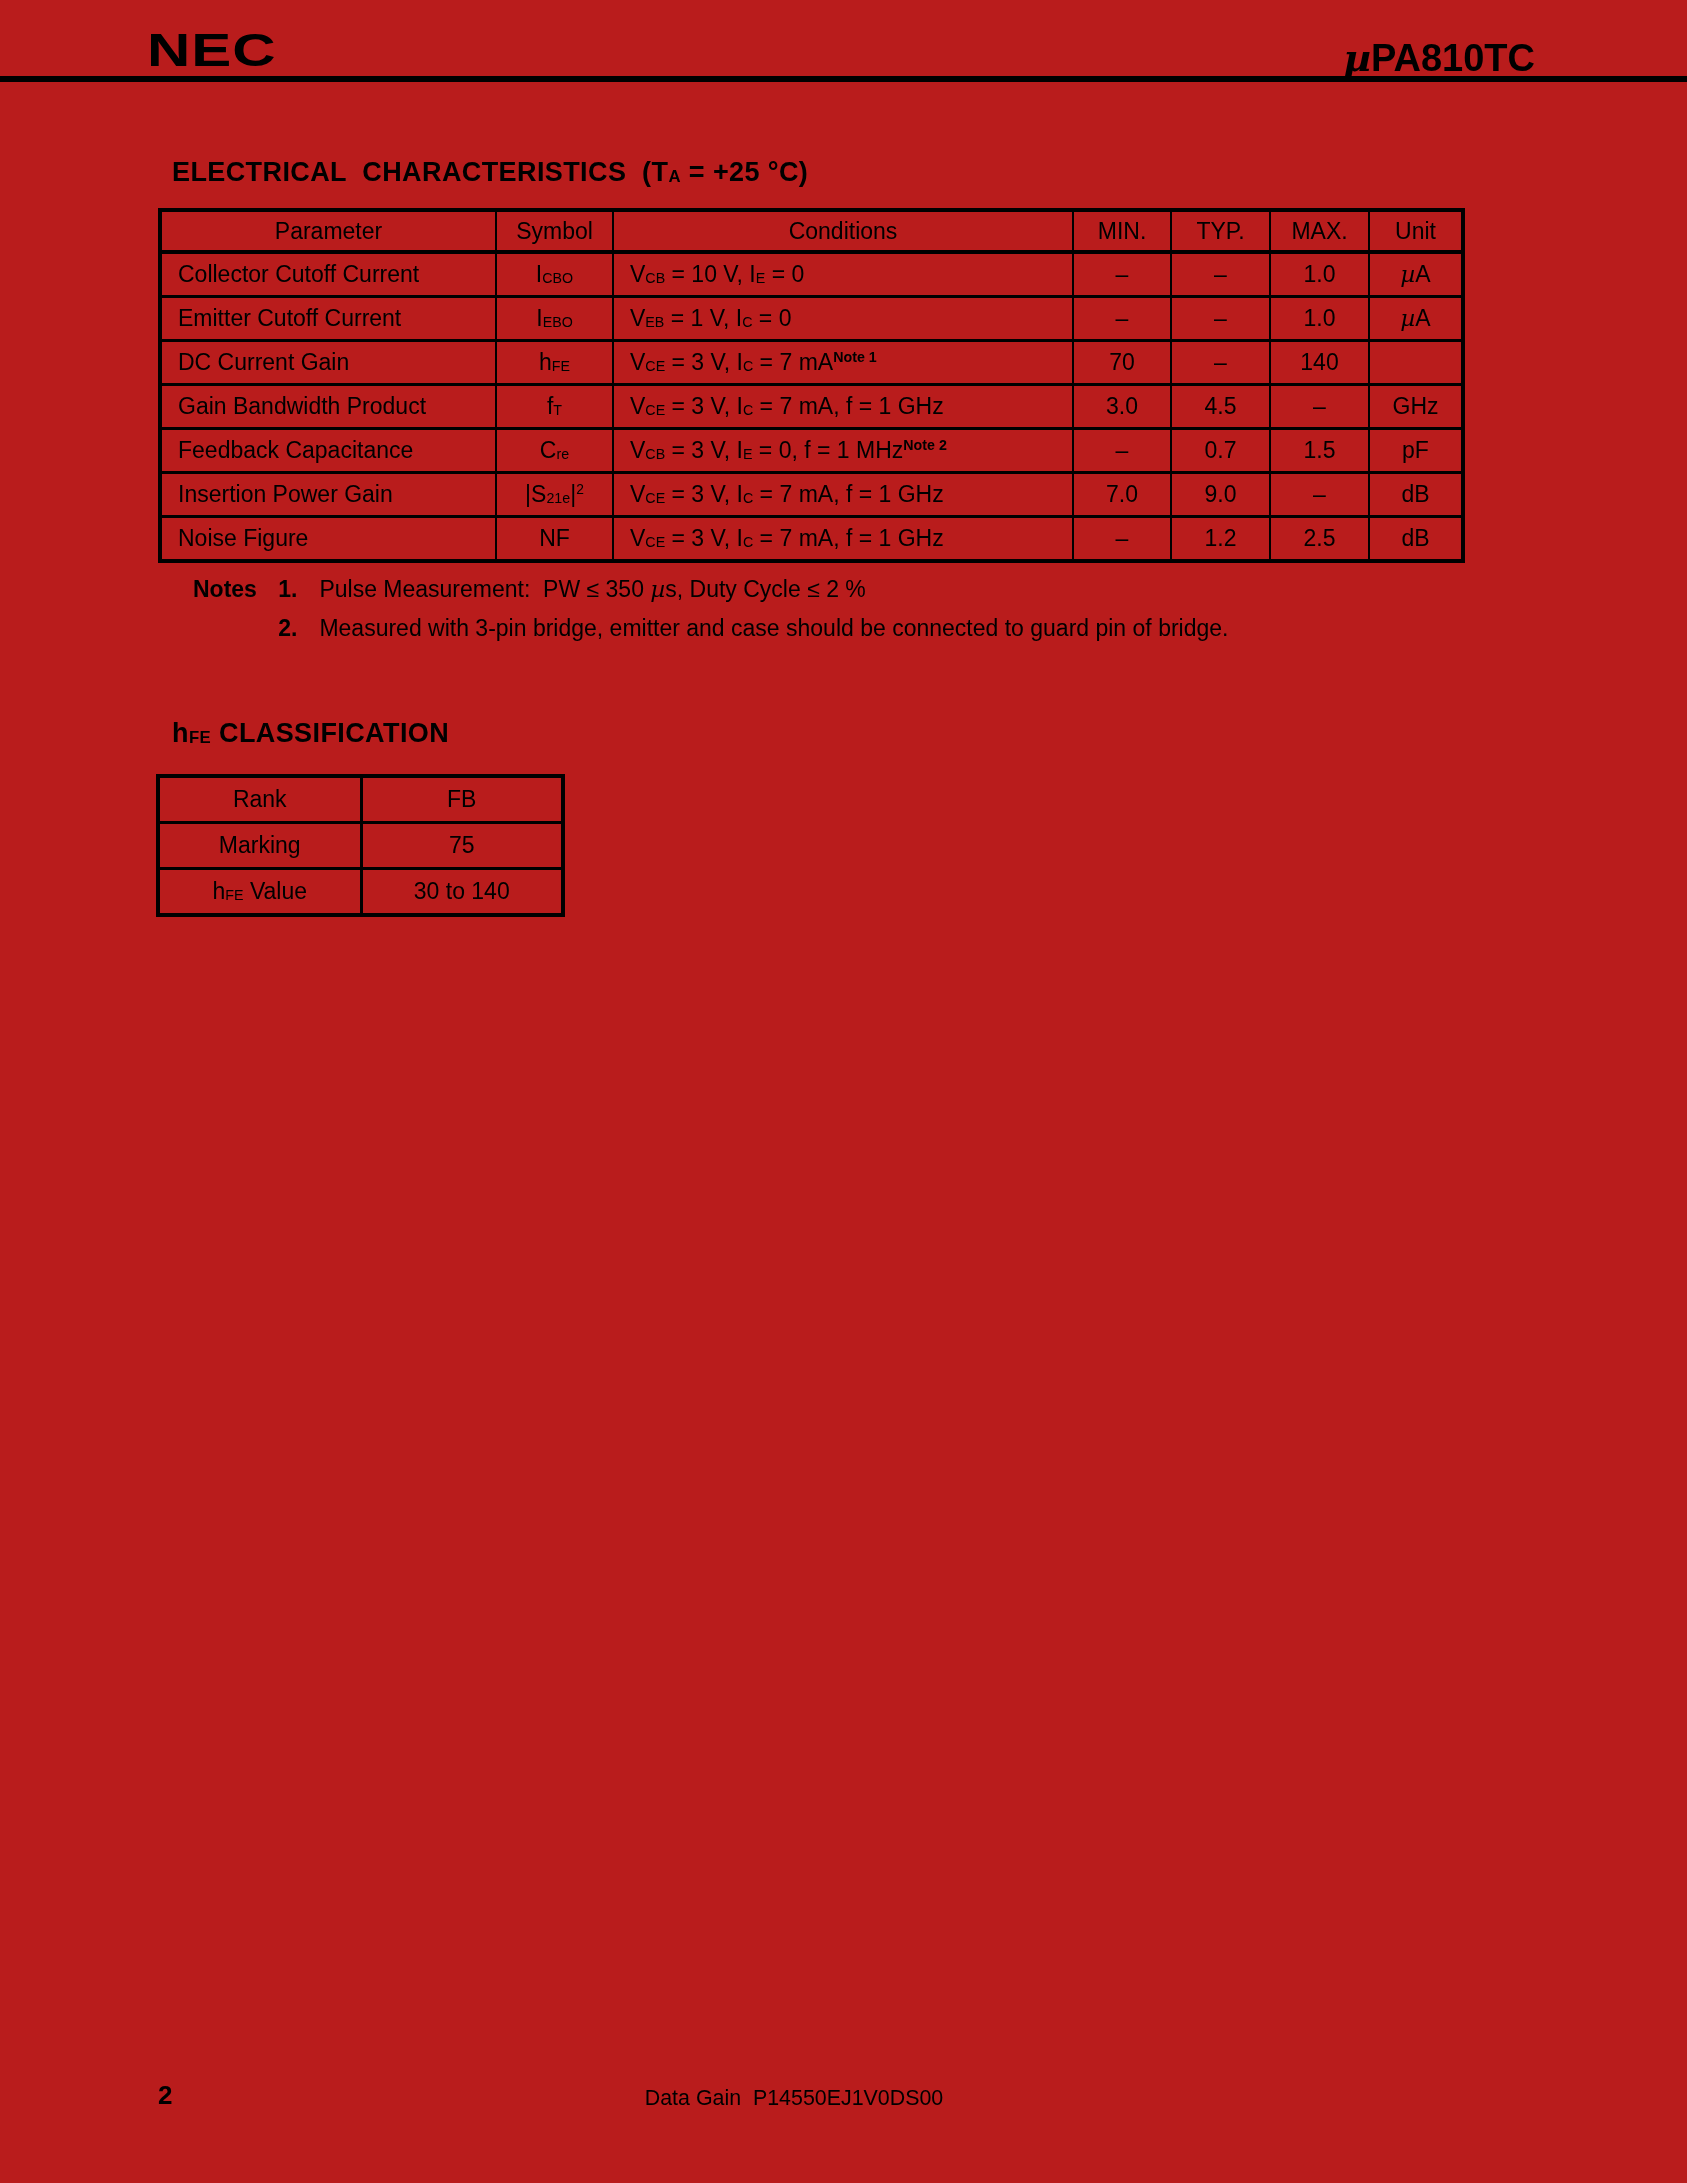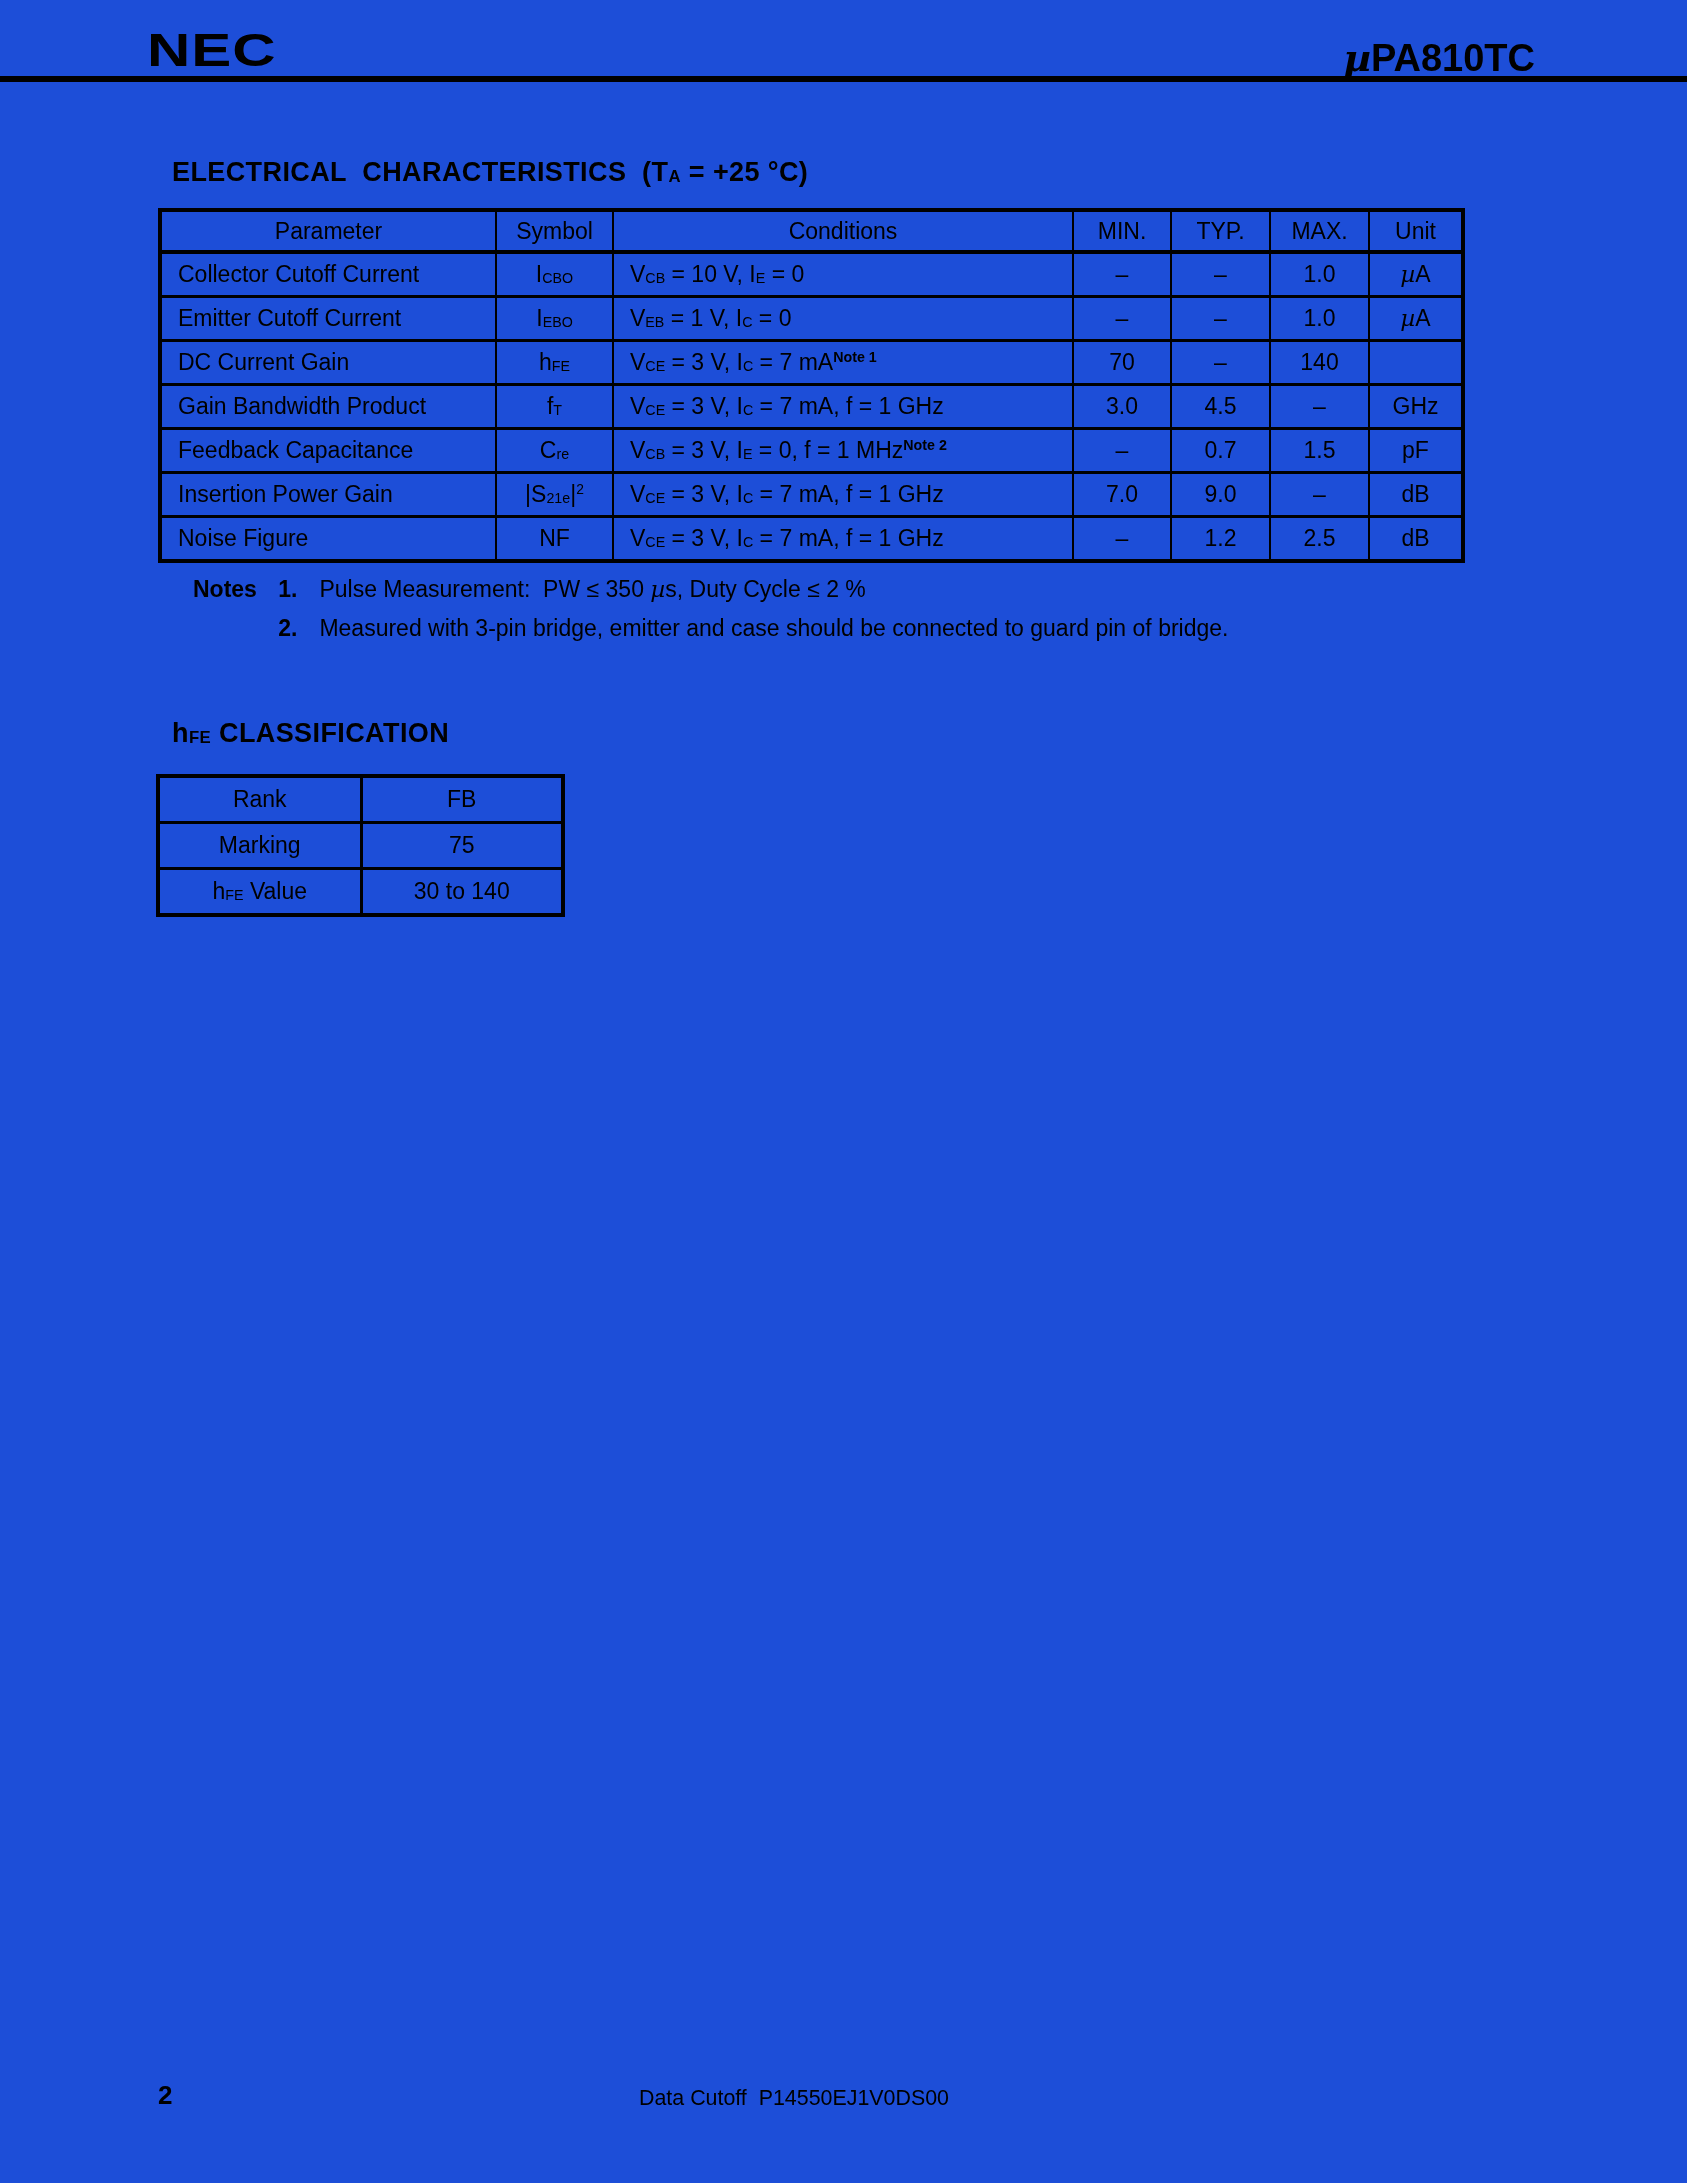--- a/index.html
+++ b/index.html
@@ -1,19 +1,19 @@
 <!DOCTYPE html>
 <html style="font-size:12.7px"><head>
 <meta charset="utf-8">
 <style>
   html,body { margin:0; padding:0; background:#e8e8e8; }
   .page {
     position: relative;
     width: 1687px; height: 2183px;
-    background: #1d4ed8;
+    background: #b91c1c;
     font-family: "Liberation Sans", sans-serif;
     color: #000;
     overflow: hidden;
   }
   .pre { white-space: pre; }
   
   .nec-logo {
     position: absolute; left: 147px; top: 24px;
     font-size: 48px; font-weight: 900; letter-spacing: 0.8px;
     transform: scaleX(1.25) scaleY(0.95); transform-origin: left top;
@@ -208,16 +208,16 @@
         <td>75</td>
       </tr>
       <tr>
         <td><span>h</span><span class="sub">FE</span><span> Value</span></td>
         <td>30 to 140</td>
       </tr>
     </tbody>
   </table>
 
   <div class="page-num">2</div>
-  <div class="footer-text pre">Data Cutoff  P14550EJ1V0DS00</div>
+  <div class="footer-text pre">Data Gain  P14550EJ1V0DS00</div>
 
 </div>
 
 
 </body></html>

